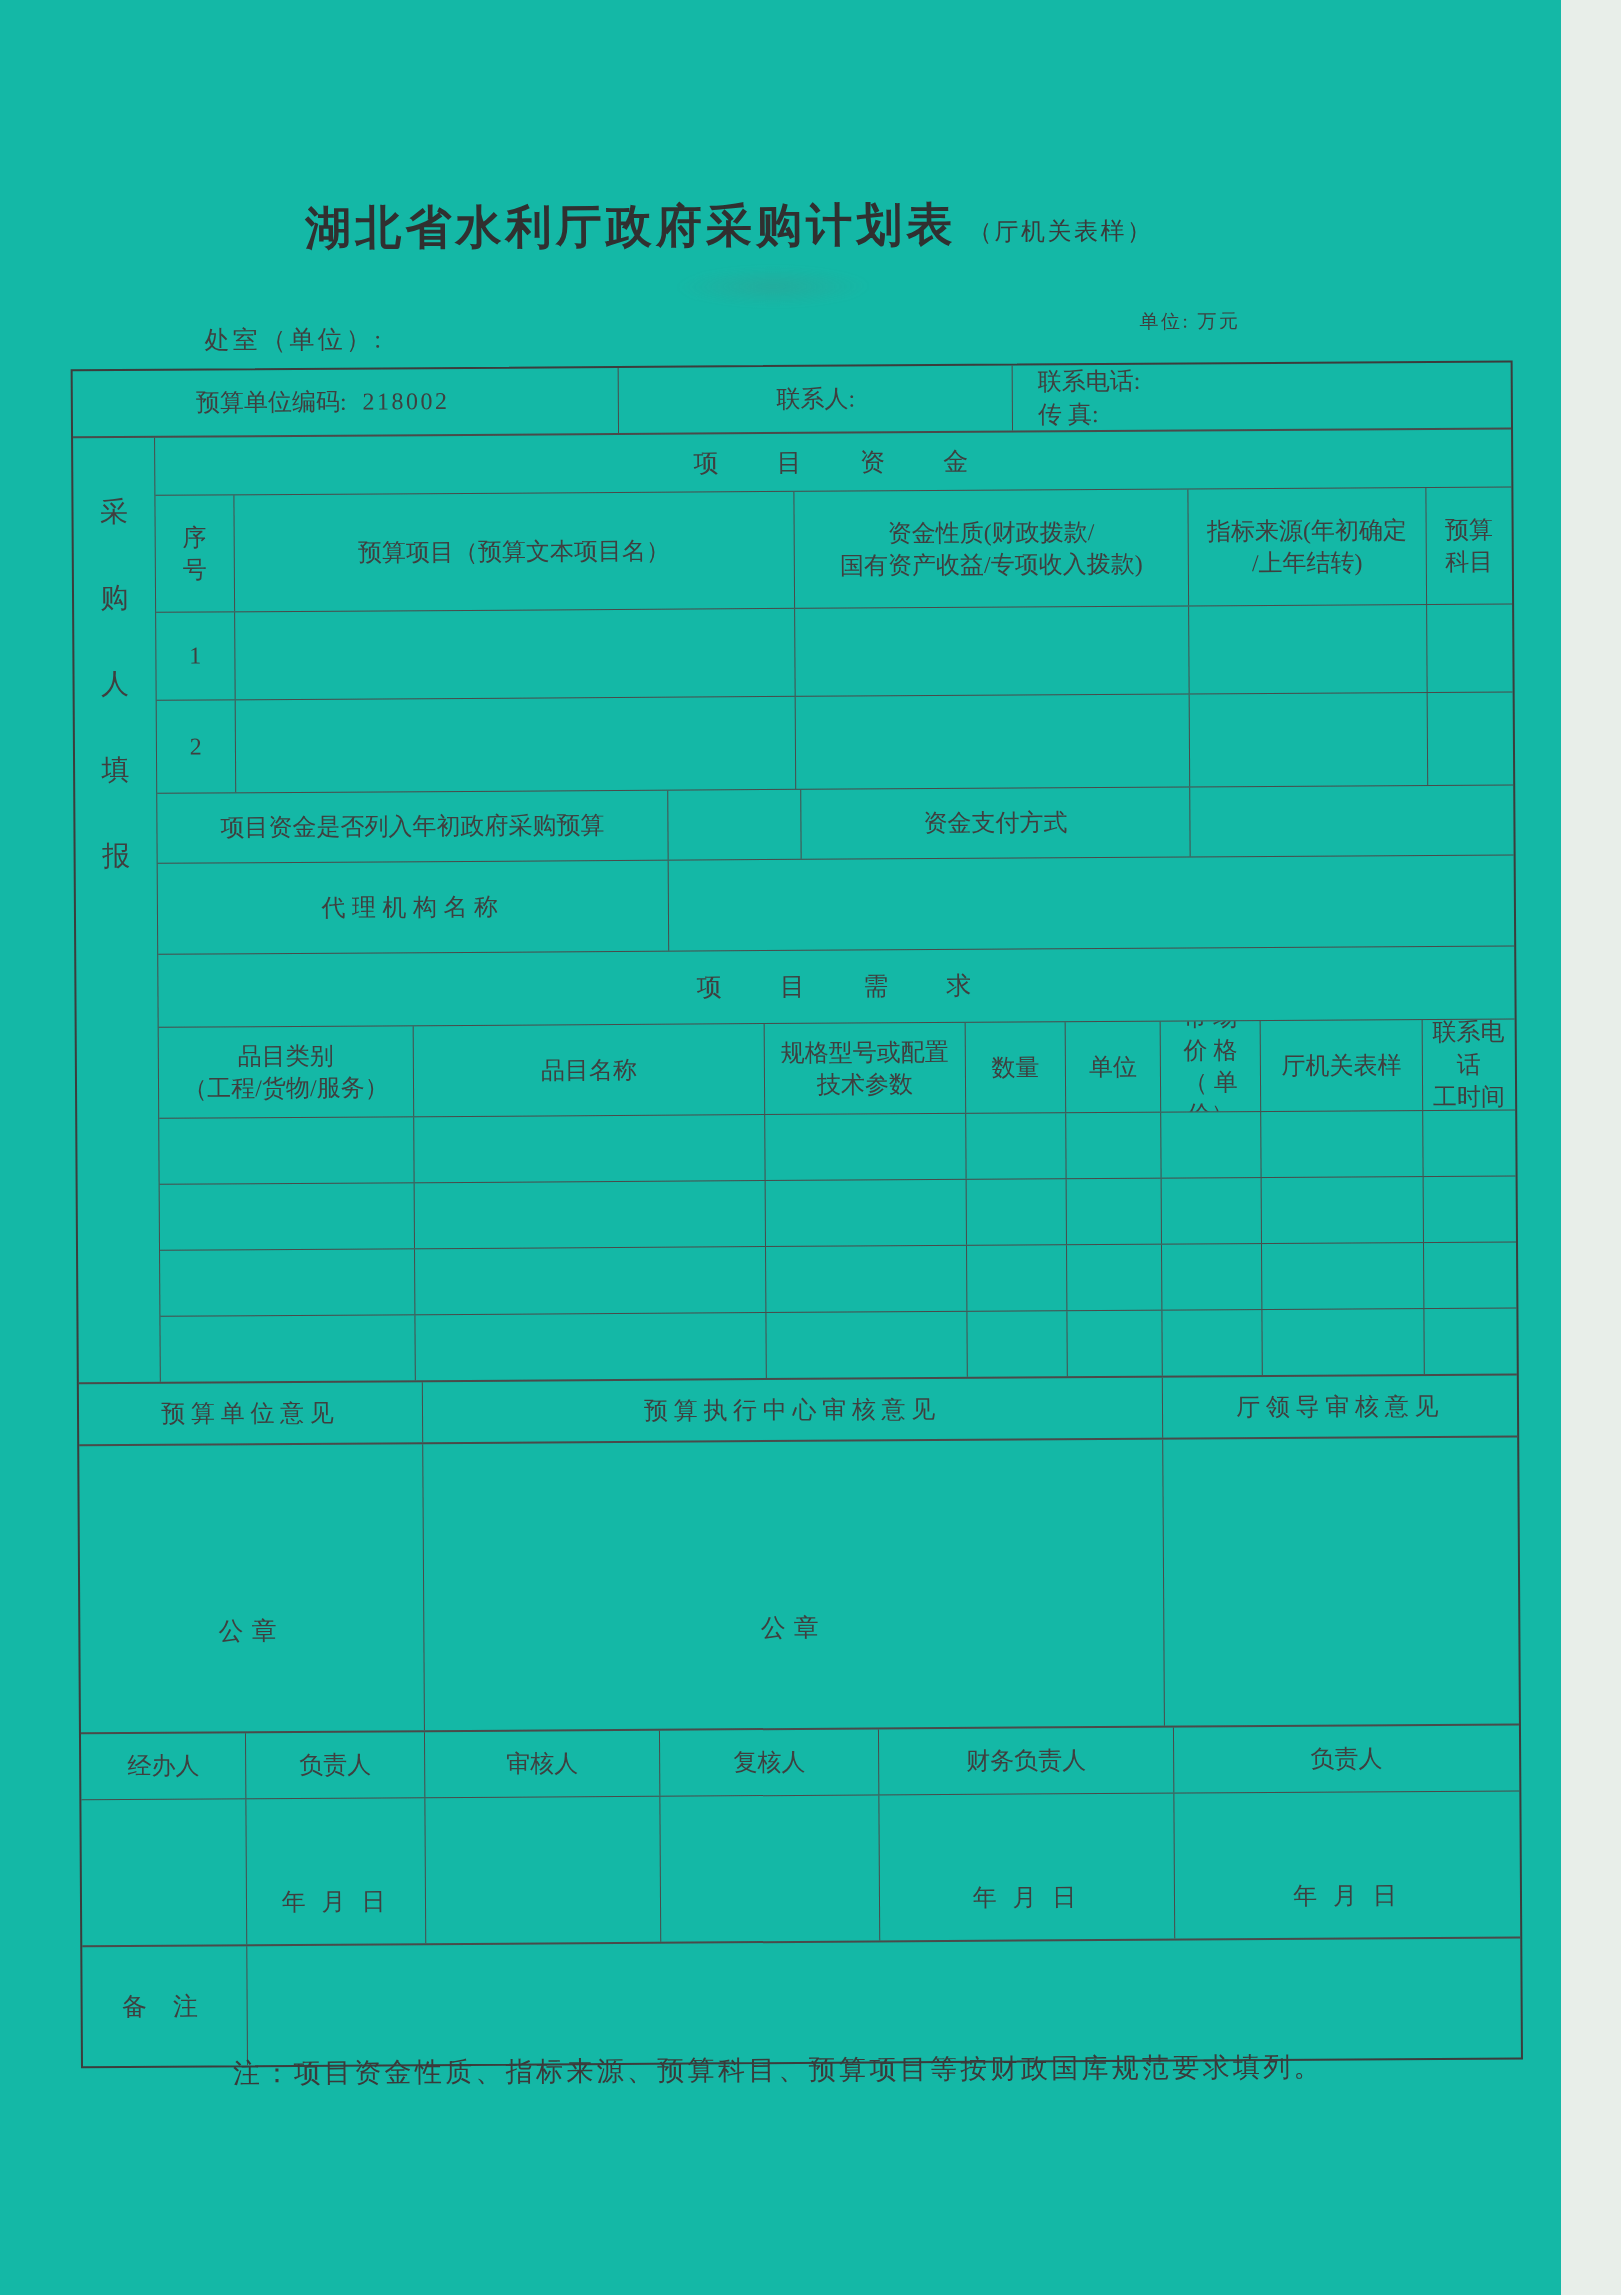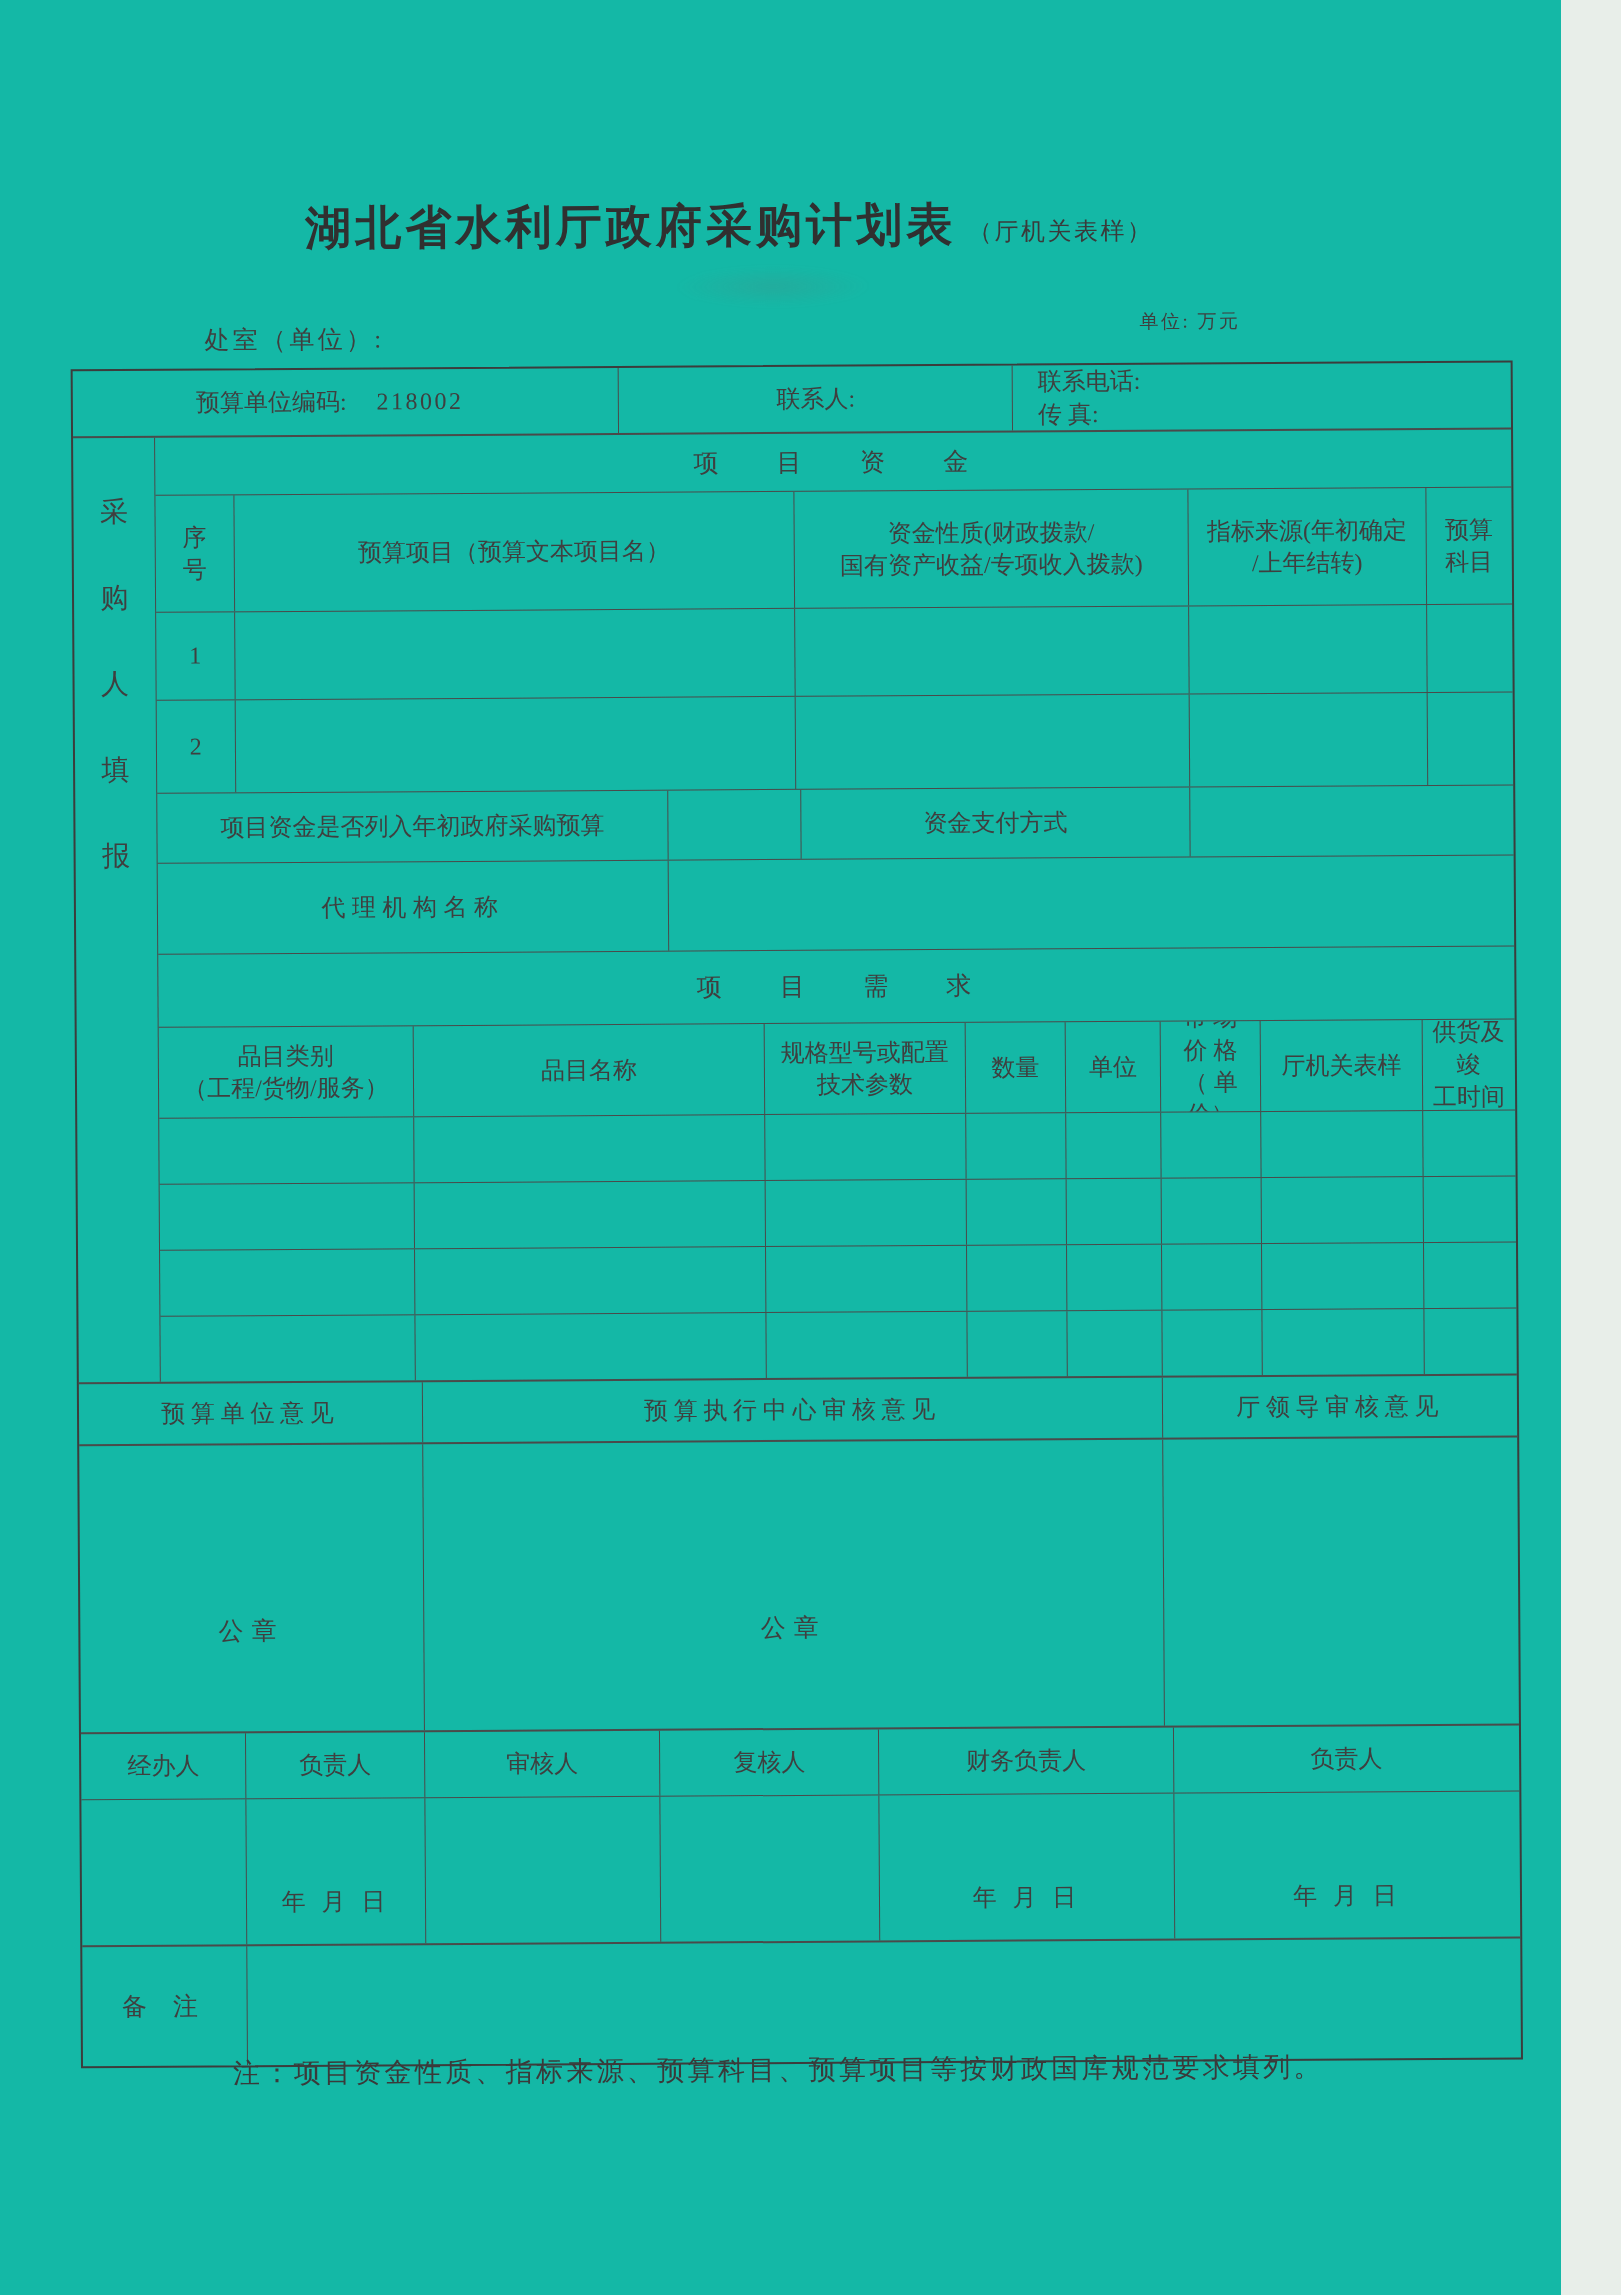--- a/index.html
+++ b/index.html
@@ -52,21 +52,21 @@
   .cell:last-child{border-right:none;}
 
   
   .h80{height:65px}.h70{height:57px}.h142{height:116px}.h106{height:87px}
   .h112{height:92px}.h85{height:69px}.h110{height:90px}.h88{height:72px}
   .h74{height:60px}.h350{height:286px}.h177{height:145px}.h145{height:119px}
 
   
   .ct1{width:38.0%}.ct2{width:27.4%}.ct3{flex:1}
   .ct1{justify-content:flex-start;padding-left:123px;}
-  .ct1 .val{margin-left:30px;letter-spacing:2.5px;}
+  .ct1 .val{margin-left:16px;letter-spacing:2.5px;}
   .ct3{flex-direction:column;align-items:flex-start;justify-content:center;padding-left:24.5px;text-align:left;}
 
   
   .pblock{display:flex;border-bottom:2.5px solid #4a4a4a;}
   .pcell{
     width:5.7%;border-right:1.6px solid #4a4a4a;box-sizing:border-box;
     display:flex;justify-content:center;align-items:flex-start;
     padding-top:31px;
     font-size:28px;line-height:86px;white-space:pre-line;text-align:center;
   }
@@ -189,21 +189,21 @@
             <div class="cell d-name">品目名称</div>
             <div class="cell d-spec">规格型号或配置
 技术参数</div>
             <div class="cell d-qty">数量</div>
             <div class="cell d-unit">单位</div>
             <div class="cell d-price">市 场
 价 格
 （ 单
 价）</div>
             <div class="cell d-budget">厅机关表样</div>
-            <div class="cell d-deliv">供货及竣
+            <div class="cell d-deliv">联系电话
 工时间</div>
           </div>
 
           <div class="row h80">
             <div class="cell d-cat"></div>
             <div class="cell d-name"></div>
             <div class="cell d-spec"></div>
             <div class="cell d-qty"></div>
             <div class="cell d-unit"></div>
             <div class="cell d-price"></div>

